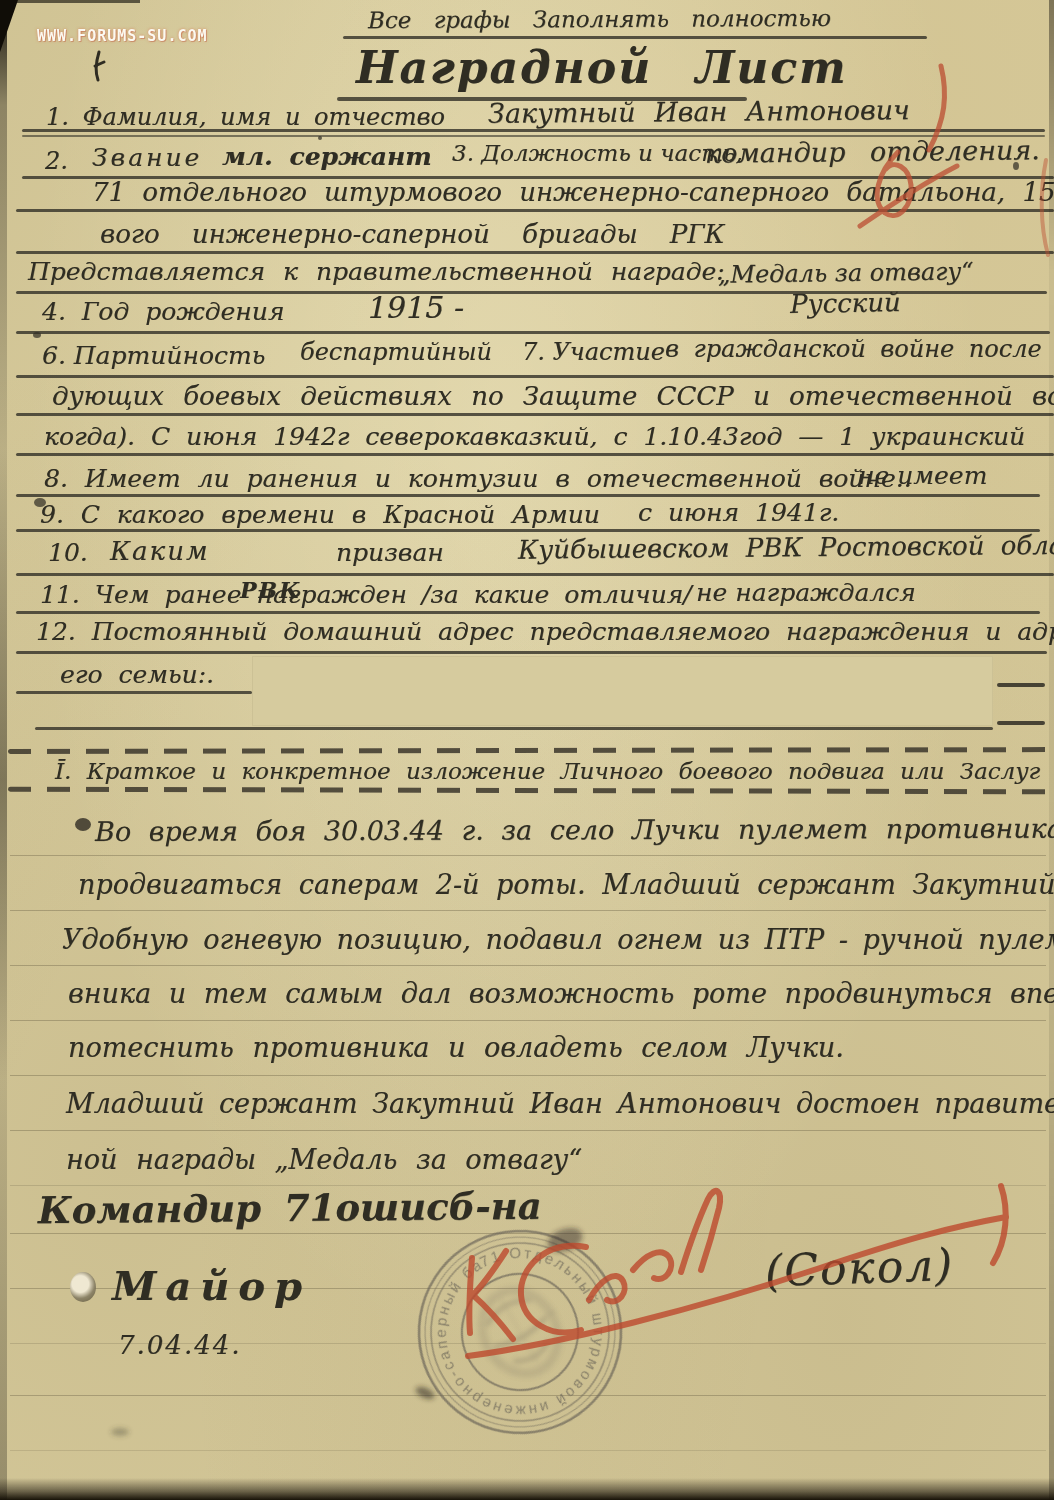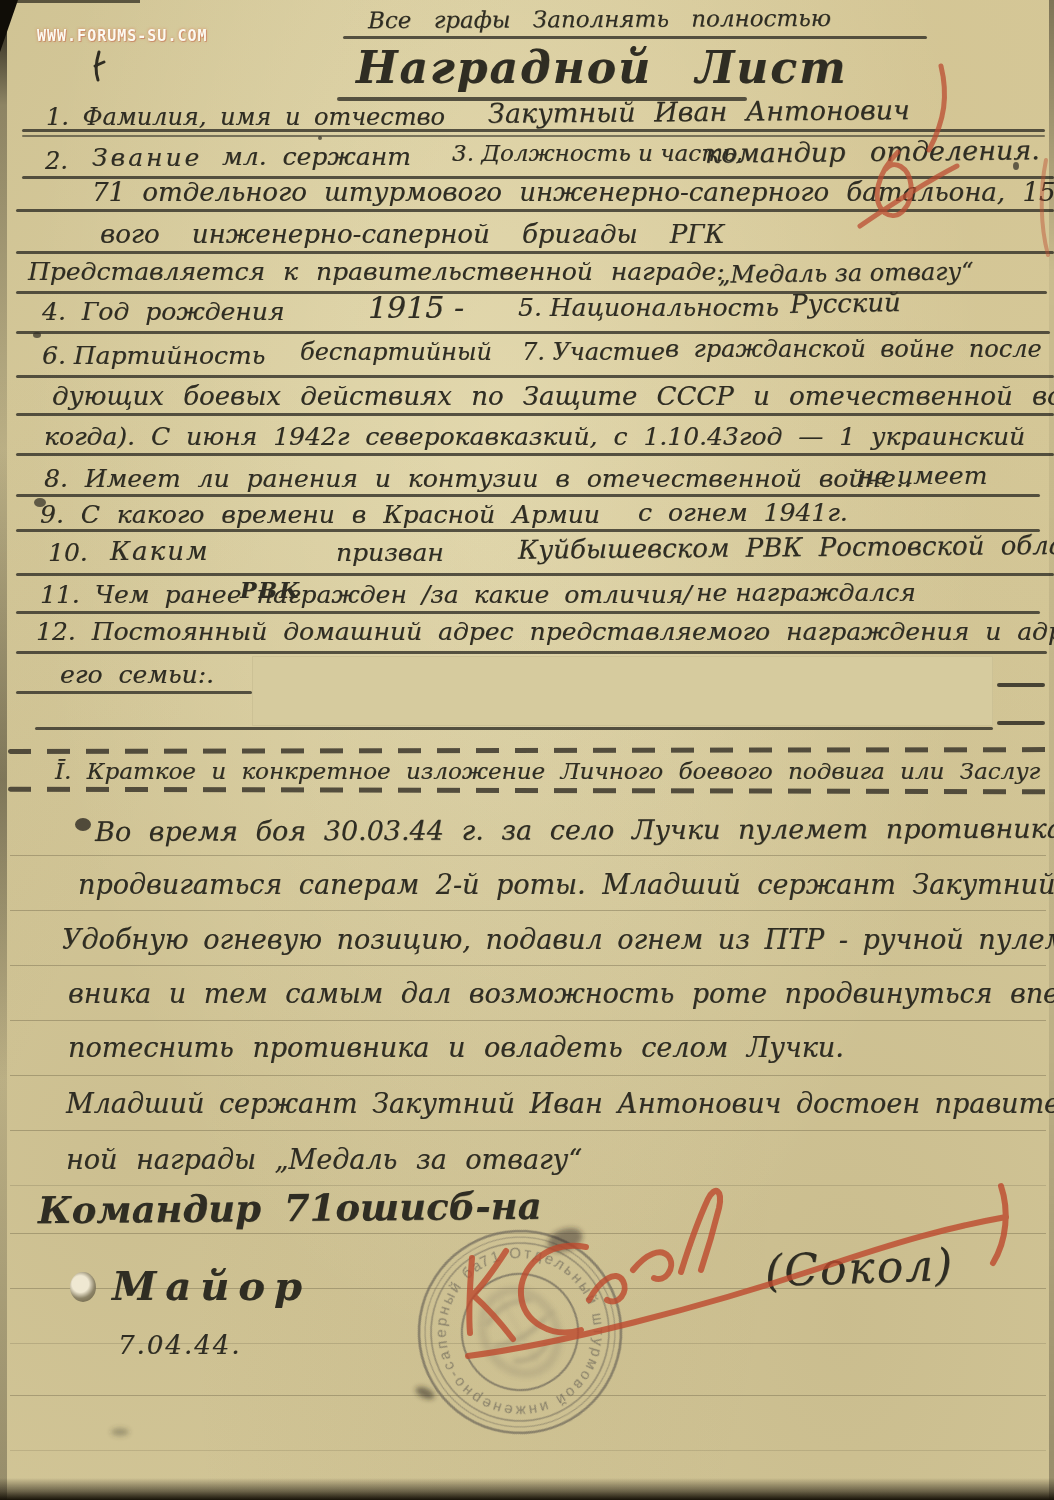--- a/index.html
+++ b/index.html
@@ -61,59 +61,58 @@
   <div class="hw" style="left:356px;top:42px;font-size:44px;font-weight:bold;letter-spacing:2px;word-spacing:26px;">Наградной  Лист</div>
   <div class="ul" style="left:337px;top:97px;width:410px;height:4px;"></div>
 
   <div class="hw" style="left:46px;top:103px;font-size:24px;word-spacing:6px;">1. Фамилия, имя и отчество</div>
   <div class="hw" style="left:488px;top:96px;font-size:27px;word-spacing:10px;transform:rotate(-0.5deg);">Закутный  Иван  Антонович</div>
   <div class="ul" style="left:22px;top:129px;width:1023px;"></div>
   <div class="ul" style="left:22px;top:135px;width:1023px;height:2px;opacity:.6;"></div>
 
   <div class="hw" style="left:45px;top:147px;font-size:24px;">2.</div>
   <div class="hw" style="left:92px;top:143px;font-size:25px;letter-spacing:3px;">Звание</div>
-  <div class="hw" style="left:222px;top:142px;font-size:25px;word-spacing:8px;">мл. сержант</div>
+  <div class="hw" style="left:222px;top:142px;font-size:25px;word-spacing:8px;font-weight:bold;">мл. сержант</div>
   <div class="hw" style="left:452px;top:140px;font-size:23px;">3. Должность  и часть,</div>
   <div class="hw" style="left:705px;top:136px;font-size:27px;word-spacing:16px;transform:rotate(-0.6deg);">командир отделения.</div>
   <div class="ul" style="left:22px;top:176px;width:1032px;"></div>
 
   <div class="hw" style="left:92px;top:177px;font-size:26px;word-spacing:9px;">71 отдельного  штурмового  инженерно-саперного  батальона,  15 штурмо</div>
   <div class="ul" style="left:16px;top:209px;width:1038px;"></div>
 
   <div class="hw" style="left:100px;top:219px;font-size:26px;word-spacing:24px;">вого  инженерно-саперной  бригады  РГК</div>
   <div class="ul" style="left:16px;top:251px;width:1038px;"></div>
 
   <div class="hw" style="left:28px;top:257px;font-size:25px;word-spacing:10px;">Представляется  к  правительственной  награде:</div>
   <div class="hw" style="left:718px;top:259px;font-size:24px;transform:rotate(-0.8deg);">„Медаль за отвагу“</div>
   <div class="ul" style="left:16px;top:291px;width:1031px;"></div>
 
   <div class="hw" style="left:42px;top:297px;font-size:25px;word-spacing:8px;">4. Год рождения</div>
   <div class="hw" style="left:368px;top:290px;font-size:30px;text-align:right;">1915 -</div>
-  <div class="hw" style="left:518px;top:293px;font-size:25px;">5. Национальность</div>
   <div class="hw" style="left:790px;top:288px;font-size:26px;transform:rotate(-1deg);">Русский</div>
   <div class="ul" style="left:16px;top:331px;width:1034px;"></div>
 
   <div class="hw" style="left:42px;top:341px;font-size:25px;">6. Партийность</div>
   <div class="hw" style="left:300px;top:338px;font-size:24px;font-style:italic;">беспартийный</div>
   <div class="hw" style="left:522px;top:338px;font-size:24px;">7. Участие</div>
   <div class="hw" style="left:665px;top:335px;font-size:24px;word-spacing:7px;">в гражданской войне после</div>
   <div class="ul" style="left:16px;top:375px;width:1038px;"></div>
 
   <div class="hw" style="left:52px;top:381px;font-size:26px;word-spacing:11px;">дующих боевых действиях по Защите СССР и отечественной войне (где</div>
   <div class="ul" style="left:16px;top:413px;width:1038px;"></div>
 
   <div class="hw" style="left:44px;top:422px;font-size:25px;word-spacing:8px;">когда). С июня 1942г северокавказкий,  с 1.10.43год — 1 украинский</div>
   <div class="ul" style="left:16px;top:453px;width:1038px;"></div>
 
   <div class="hw" style="left:44px;top:464px;font-size:25px;word-spacing:9px;">8. Имеет ли ранения и контузии в отечественной войне..</div>
   <div class="hw" style="left:858px;top:461px;font-size:25px;">не имеет</div>
   <div class="ul" style="left:16px;top:494px;width:1024px;"></div>
 
   <div class="hw" style="left:40px;top:500px;font-size:25px;word-spacing:9px;">9. С какого времени в Красной Армии</div>
-  <div class="hw" style="left:638px;top:498px;font-size:25px;word-spacing:8px;">с огнем 1941г.</div>
+  <div class="hw" style="left:638px;top:498px;font-size:25px;word-spacing:8px;">с июня 1941г.</div>
   <div class="ul" style="left:16px;top:529px;width:1024px;"></div>
 
   <div class="hw" style="left:40px;top:538px;font-size:25px;margin-left:8px;">10.</div>
   <div class="hw" style="left:110px;top:536px;font-size:26px;letter-spacing:2px;">Каким</div>
   <div class="hw" style="left:240px;top:531px;font-size:22px;font-weight:bold;letter-spacing:2px;margin-top:46px;">РВК</div>
   <div class="hw" style="left:336px;top:538px;font-size:25px;">призван</div>
   <div class="hw" style="left:518px;top:532px;font-size:26px;word-spacing:8px;transform:rotate(-0.5deg);">Куйбышевском РВК Ростовской области</div>
   <div class="ul" style="left:16px;top:573px;width:1038px;"></div>
 
   <div class="hw" style="left:40px;top:580px;font-size:25px;word-spacing:7px;">11. Чем ранее награжден /за какие отличия/</div>

